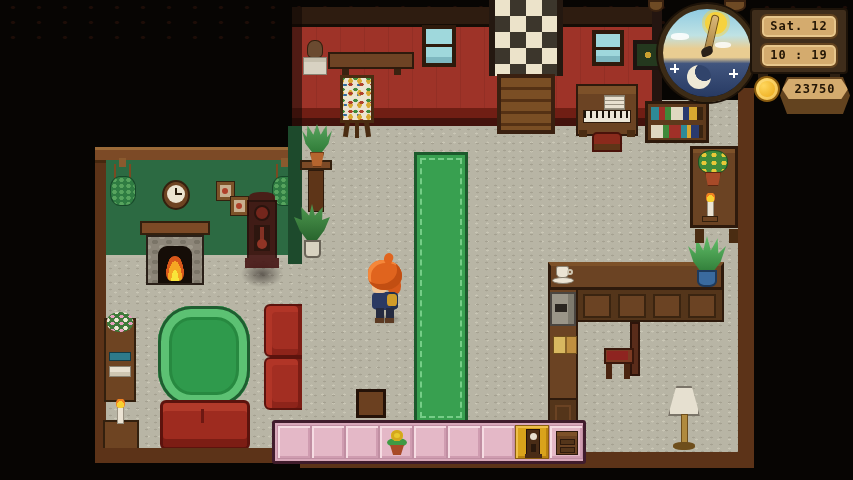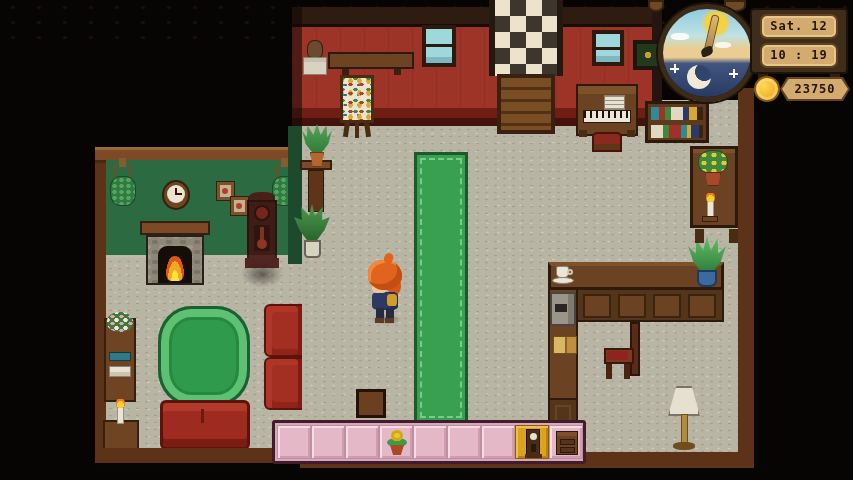--- a/index.html
+++ b/index.html
@@ -288,21 +288,21 @@
   #hudpanel{left:750px;top:8px;width:98px;height:66px;background:#3f2d1b;border:2px solid #1d1309;border-radius:4px;}
   #hleg1{left:758px;top:72px;width:10px;height:9px;background:#2e2012;}
   #hleg2{left:830px;top:72px;width:10px;height:9px;background:#2e2012;}
   .plaque{left:760px;width:78px;height:25px;background:#d4ab6e;border:2px solid #63431f;border-radius:7px;
      box-shadow:inset 0 0 0 2px #e7c68c;color:#231505;font-size:12px;font-weight:bold;
      letter-spacing:1px;text-align:center;line-height:21px;}
   #plaque-date{top:14px;} #plaque-time{top:43px;}
   #coin{left:754px;top:76px;width:26px;height:26px;border-radius:50%;border:2px solid #8a5c10;
      background:radial-gradient(circle at 35% 35%,#ffd75e,#f0b429 60%,#c9881a);
      box-shadow:inset 0 0 0 3px rgba(255,230,150,.5);}
-  #moneywrap{left:780px;top:77px;width:70px;height:24px;background:#63431f;
+  #moneywrap{left:780px;top:77px;width:70px;height:37px;background:#63431f;
      clip-path:polygon(10% 0,90% 0,100% 50%,90% 100%,10% 100%,0 50%);}
   #moneyin{left:2px;top:2px;width:66px;height:20px;background:#d4ab6e;
      clip-path:polygon(10% 0,90% 0,100% 50%,90% 100%,10% 100%,0 50%);
      color:#231505;font-size:12px;font-weight:bold;letter-spacing:1px;text-align:center;line-height:20px;}
 </style>
 </head>
 <body>
 
 <div class="stage">
   <div id="roof"></div>

